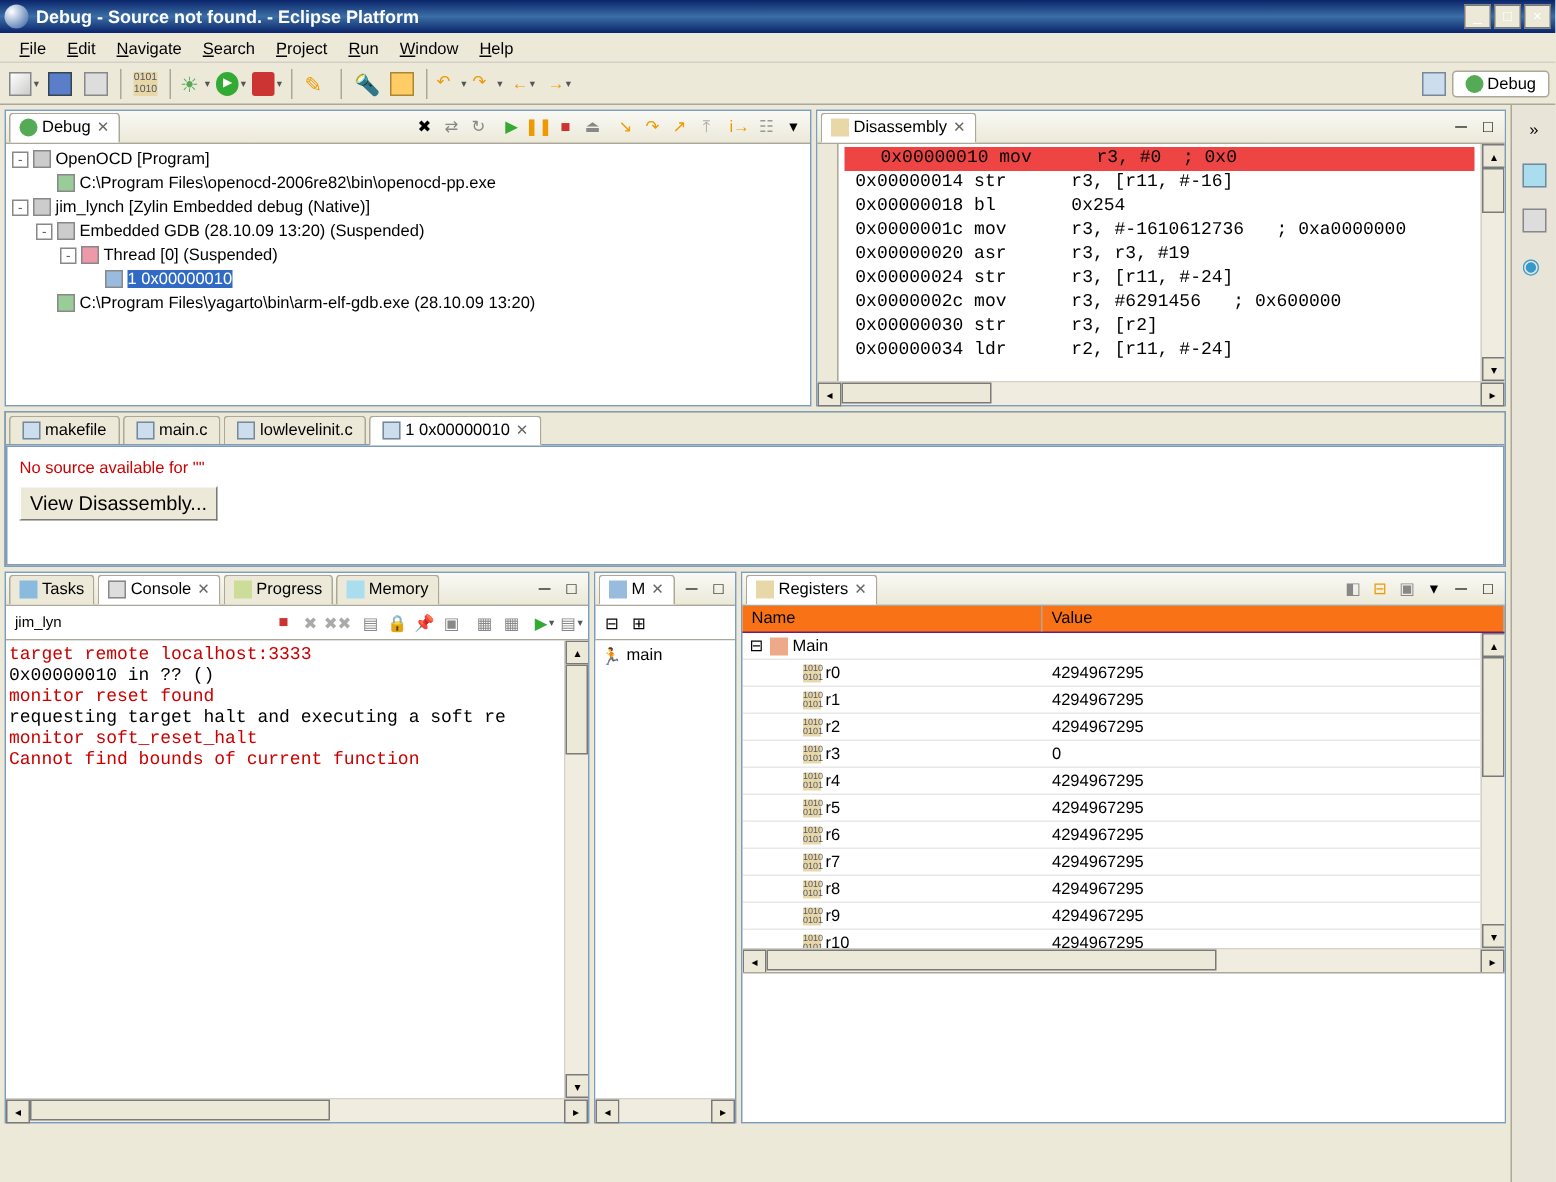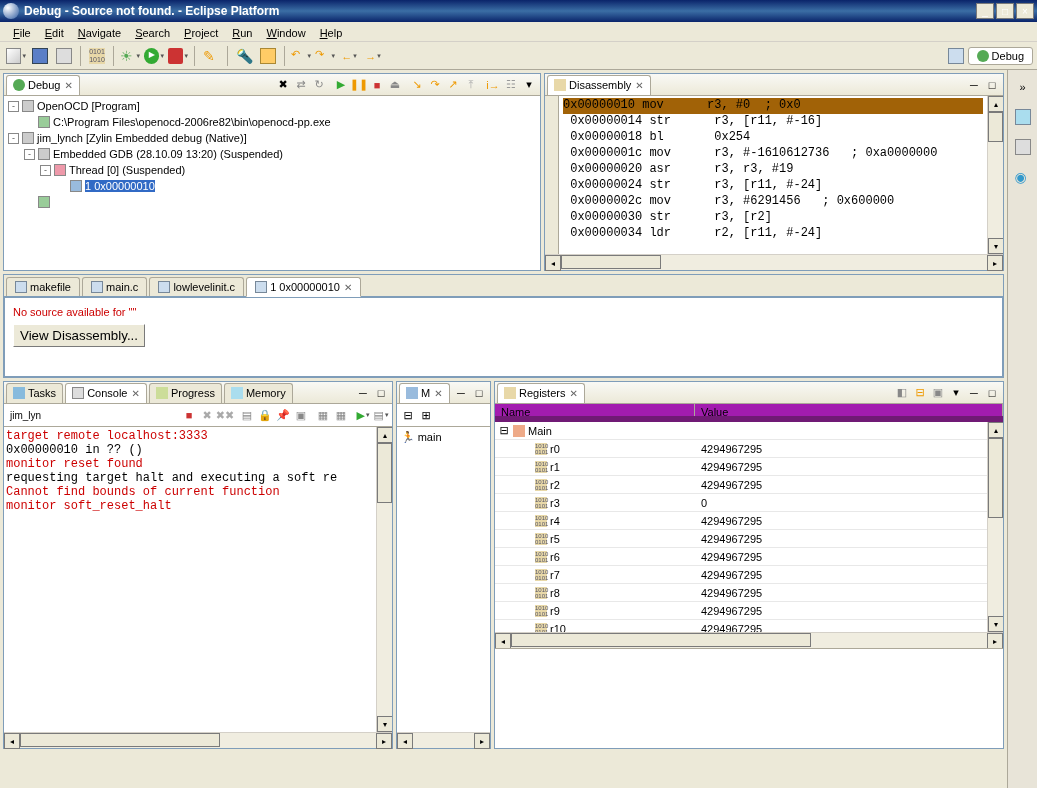--- a/index.html
+++ b/index.html
@@ -27,40 +27,40 @@
 .tab-close { margin-left: 4px; color: #666; font-size: 10px; }
 .panel-toolbar { display: flex; margin-left: auto; }
 .ptb-btn { width: 18px; height: 18px; display: flex; align-items: center; justify-content: center; border: 1px solid transparent; }
 .tree { padding: 2px 4px; font-size: 11px; flex: 1; overflow: auto; background: #fff; }
 .tree-item { display: flex; align-items: center; white-space: nowrap; height: 16px; }
 .tree-toggle { width: 11px; height: 11px; border: 1px solid #888; font-size: 9px; line-height: 9px; text-align: center; margin-right: 3px; color: #555; }
 .tree-spacer { display: inline-block; }
 .selected { background: #316ac5; color: #fff; }
 .disasm-body { font-family: 'Courier New', monospace; font-size: 12px; padding: 2px 4px; flex: 1; overflow: auto; position: relative; }
 .disasm-line { white-space: pre; height: 16px; }
-.disasm-line.current { background: #a16207; }
+.disasm-line.current { background: #ef4444; padding-left: 24px; }
 .scroll-v { width: 16px; background: #ece9d8; border-left: 1px solid #d4d0c8; display: flex; flex-direction: column; }
 .scroll-h { height: 16px; background: #ece9d8; border-top: 1px solid #d4d0c8; display: flex; }
 .sb-btn { width: 16px; height: 16px; background: #ece9d8; border: 1px solid #7a7a7a; font-size: 8px; display: flex; align-items: center; justify-content: center; }
 .sb-track { flex: 1; background: #f0ede0; }
 .sb-thumb { background: #ece9d8; border: 1px solid #7a7a7a; }
 .editor-tabs { background: #ece9d8; display: flex; height: 22px; align-items: flex-end; padding: 0 2px; border-bottom: 1px solid #7f9db9; }
 .ed-tab { display: flex; align-items: center; padding: 3px 8px; background: #ece9d8; border: 1px solid #aca899; border-bottom: none; border-radius: 3px 3px 0 0; margin-right: 2px; }
 .ed-tab.active { background: #fff; border-bottom: 1px solid #fff; margin-bottom: -1px; }
 .editor-area { border: 1px solid #7f9db9; background: #fff; height: 80px; padding: 8px; }
 .err-text { color: #c00; }
 .btn-3d { background: #ece9d8; border: 1px solid; border-color: #fff #7a7a7a #7a7a7a #fff; padding: 3px 6px; margin-top: 6px; cursor: default; }
 .row3 { display: flex; height: 368px; gap: 3px; }
 .console-area { font-family: 'Courier New', monospace; font-size: 12px; flex: 1; overflow: auto; padding: 2px; background: #fff; }
 .console-line { white-space: pre; }
 .red { color: #c00; }
 .console-head { display: flex; align-items: center; padding: 2px; border-bottom: 1px solid #aca899; }
 .console-title { font-size: 10px; padding: 1px 4px; }
 .reg-table { flex: 1; overflow: auto; }
-.reg-header { display: flex; background: #a21caf; border-bottom: 6px solid #701a75; height: 18px; }
+.reg-header { display: flex; background: #f97316; border-bottom: 1px solid #701a75; height: 18px; }
 .reg-th { padding: 2px 6px; border-right: 1px solid #aca899; }
 .reg-row { display: flex; height: 18px; border-bottom: 1px solid #e8e8e8; align-items: center; }
 .reg-name { width: 200px; padding-left: 40px; display: flex; align-items: center; }
 .reg-val { padding-left: 6px; }
 .perspective { display: flex; margin-left: auto; align-items: center; }
 .persp-tab { background: #fff; border: 1px solid #aca899; padding: 2px 8px; border-radius: 3px; display: flex; align-items: center; }
 .small-ico { width: 12px; height: 12px; display: inline-block; margin-right: 3px; }
 .gutter { width: 14px; background: #ece9d8; border-right: 1px solid #aca899; }
 </style>
 </head>
@@ -241,20 +241,21 @@
             <div class="tree-item">
               <span class="tree-spacer" style="width:48px"></span>
               <span style="width:14px;display:inline-block"></span>
               <span class="small-ico" style="background:#9bd;border:1px solid #888"></span>
               <span class="selected">1 <symbol is="" not="" available=""> 0x00000010</symbol></span>
             </div>
             <div class="tree-item">
               <span class="tree-spacer" style="width:16px"></span>
               <span style="width:14px;display:inline-block"></span>
               <span class="small-ico" style="background:#9c9;border:1px solid #888"></span>
+              <span>C:\Program Files\yagarto\bin\arm-elf-gdb.exe (28.10.09 13:20)</span>
             </div>
           </div>
   </div>
 
   <div class="panel" style="width:460px">
     <div class="panel-head">
       <div class="tab">
         <span class="small-ico" style="background:#e8d8a8"></span>
         <span>Disassembly</span>
         <span class="tab-close">✕</span>
@@ -388,22 +389,22 @@
                 <span class="tb-arrow">▾</span>
               </div>
       </div>
     </div>
     <div style="display:flex;flex:1;overflow:hidden">
       <div class="console-area" id="console-area">
               <div class="console-line red">target remote localhost:3333</div>
               <div class="console-line ">0x00000010 in ?? ()</div>
               <div class="console-line red">monitor reset found</div>
               <div class="console-line ">requesting target halt and executing a soft re</div>
+              <div class="console-line red">monitor soft_reset_halt</div>
               <div class="console-line red">Cannot find bounds of current function</div>
-              <div class="console-line red">monitor soft_reset_halt</div>
             </div>
       <div class="scroll-v">
               <div class="sb-btn">▴</div>
               <div class="sb-track">
                 <div class="sb-thumb" style="height:60px"></div>
               </div>
               <div class="sb-btn">▾</div>
             </div>
     </div>
     <div class="scroll-h">

